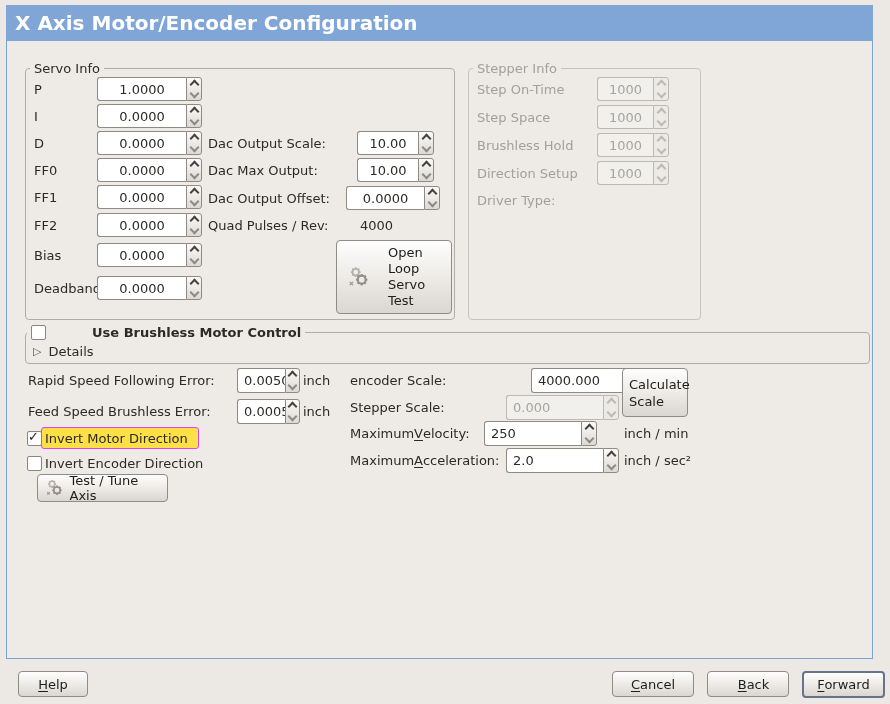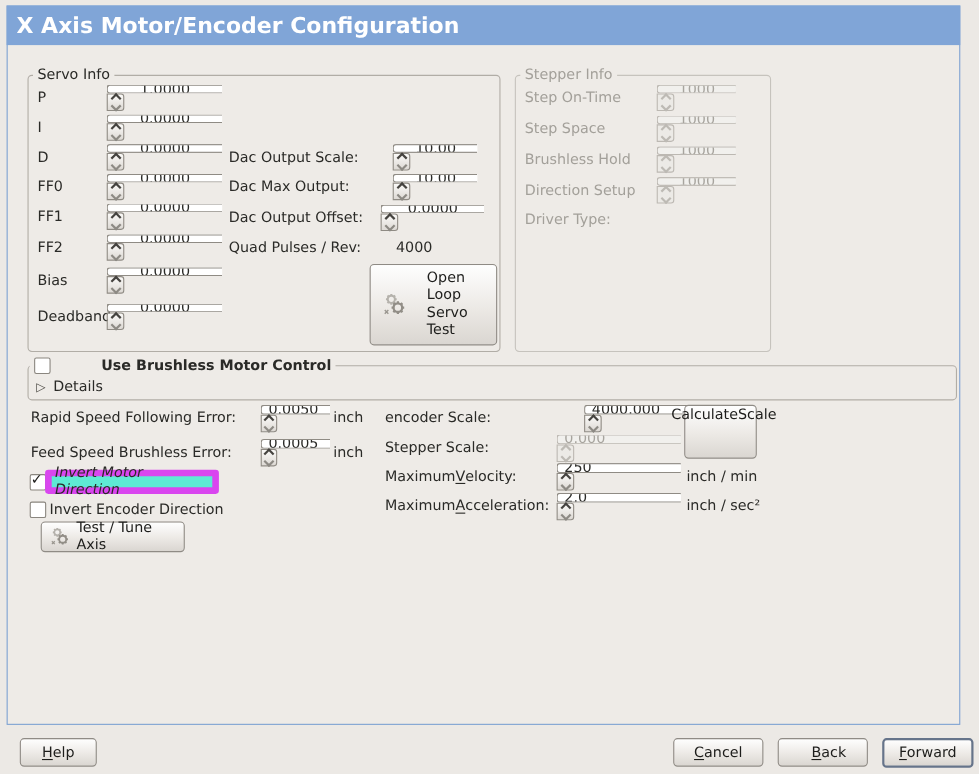--- a/index.html
+++ b/index.html
@@ -11,43 +11,43 @@
   .titlebar{position:absolute;left:6px;top:5px;width:867px;height:36px;background:#80a5d7;color:#ffffff;
             font-size:20px;font-weight:bold;display:flex;align-items:center;padding-left:9px;box-sizing:border-box;}
   
   .frame{position:absolute;border:1px solid #b1ada6;border-radius:4px;}
   .frame.disabled{border-color:#c6c3bd;}
   .legend{position:absolute;background:#eeebe7;padding:0 4px;line-height:15px;}
   .legend.gray{color:#a3a09a;}
   .lbl{position:absolute;display:flex;align-items:center;white-space:nowrap;}
   .lbl.gray{color:#a3a09a;}
   
-  .spin{position:absolute;display:flex;box-sizing:border-box;flex-direction:column;}
+  .spin{position:absolute;display:flex;box-sizing:border-box;}
   .spin .entry{flex:1;background:#ffffff;border:1px solid #8f8b84;border-right:none;border-radius:3px 0 0 3px;
                display:flex;align-items:center;padding:0 6px;overflow:hidden;}
   .spin .entry.center{justify-content:center;padding:0 2px;}
   .spin .btns{width:16px;border:1px solid #8f8b84;border-radius:0 3px 3px 0;
               background:linear-gradient(#fbfaf8,#ddd9d4);display:flex;flex-direction:column;
               align-items:center;justify-content:space-evenly;box-sizing:border-box;}
   .chev{display:block;width:5px;height:5px;border-left:2px solid #45433f;border-top:2px solid #45433f;}
   .chev.up{transform:rotate(45deg);}
   .chev.dn{transform:rotate(225deg);border-color:#8d8a84;}
   .spin.disabled .entry{background:#f1f0ed;border-color:#bcb8b2;color:#a7a49e;}
   .spin.disabled .btns{background:#eceae6;border-color:#bcb8b2;}
   .spin.disabled .chev{border-color:#bdbab4;}
   
   .btn{position:absolute;border:1px solid #8f8b85;border-radius:4px;box-sizing:border-box;
        background:linear-gradient(#fefefe,#ece9e5 55%,#dad6d1);display:flex;align-items:center;justify-content:center;
        color:#1d1d1b;}
   .btn.default{border:2px solid #66748a;}
   
   .cb{position:absolute;width:13px;height:13px;background:#ffffff;border:1px solid #8a867f;border-radius:2px;}
   .cb.checked::after{content:"✓";position:absolute;left:0px;top:-3px;font-size:13px;font-weight:bold;color:#1c1c1a;}
-  .hl{position:absolute;background:#5eead4;border:6px solid #d946ef;border-radius:3px;
-      display:flex;align-items:center;padding:0 3px;box-sizing:border-box;font-style:italic;}
+  .hl{position:absolute;background:#fde047;border:1px solid #d946ef;border-radius:3px;
+      display:flex;align-items:center;padding:0 3px;box-sizing:border-box;}
   
   .combo{position:absolute;display:flex;background:#f1f0ed;border:1px solid #bcb8b2;border-radius:3px;
          box-sizing:border-box;align-items:center;}
   .combo .ctext{flex:1;padding:0 8px;color:#a7a49e;}
   .combo .cdiv{width:1px;align-self:stretch;margin:3px 0;background:#cfccc6;}
   .combo .carr{width:18px;display:flex;flex-direction:column;align-items:center;justify-content:center;gap:3px;}
   .combo .chev{width:4px;height:4px;border-width:1.5px;border-color:#aaa7a1;}
   .expander-tri{font-size:11px;color:#4a4843;margin-right:7px;}
   .unit{position:absolute;display:flex;align-items:center;white-space:nowrap;}
   u{text-underline-offset:2px;}
@@ -262,40 +262,40 @@
   </div>
 
   <div class="lbl" style="left:350px;top:368px;height:25px;">encoder Scale:</div>
   <div class="spin" style="left:531px;top:368px;width:130px;height:25px;border-radius:11px;">
     <span class="entry">4000.000</span>
     <span class="btns">
         <i class="chev up"></i>
         <i class="chev dn"></i>
       </span>
   </div>
-  <div class="btn" style="left:622px;top:368px;width:66px;height:49px;flex-direction:row;align-items:flex-start;justify-content:center;padding-left:6px;line-height:17px;">
+  <div class="btn" style="left:622px;top:368px;width:66px;height:49px;flex-direction:column;align-items:flex-start;justify-content:center;padding-left:6px;line-height:17px;">
     <span>Calculate</span>
     <span>Scale</span>
   </div>
 
   <div class="lbl" style="left:350px;top:395px;height:25px;">Stepper Scale:</div>
   <div class="spin disabled" style="left:506px;top:395px;width:113px;height:25px;">
     <span class="entry">0.000</span>
     <span class="btns">
         <i class="chev up"></i>
         <i class="chev dn"></i>
       </span>
   </div>
 
   <div class="lbl" style="left:350px;top:421px;height:25px;">
       <span>Maximum </span>
       <u>V</u>
       <span>elocity:</span>
     </div>
-  <div class="spin" style="left:506px;top:421px;width:113px;height:25px;">
+  <div class="spin" style="left:484px;top:421px;width:113px;height:25px;">
     <span class="entry">250</span>
     <span class="btns">
         <i class="chev up"></i>
         <i class="chev dn"></i>
       </span>
   </div>
   <div class="unit" style="left:624px;top:421px;height:25px;">inch / min</div>
 
   <div class="lbl" style="left:350px;top:448px;height:25px;">
       <span>Maximum </span>

